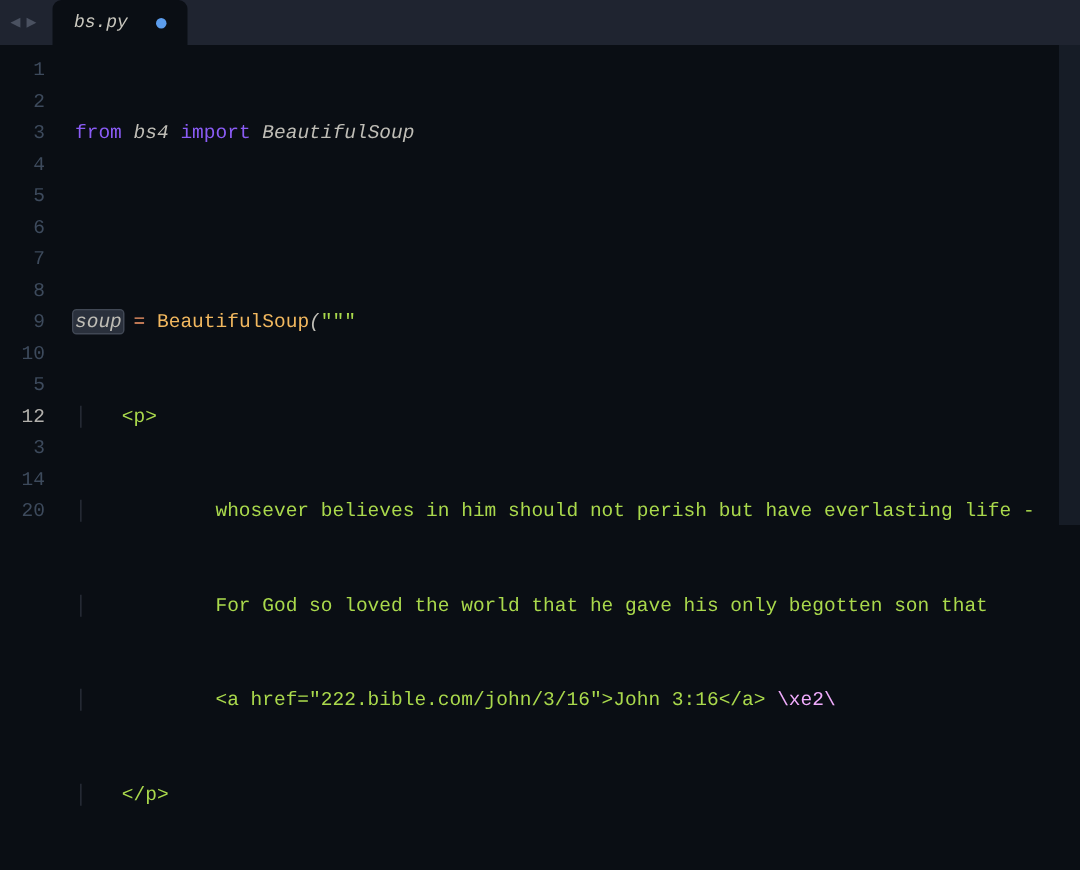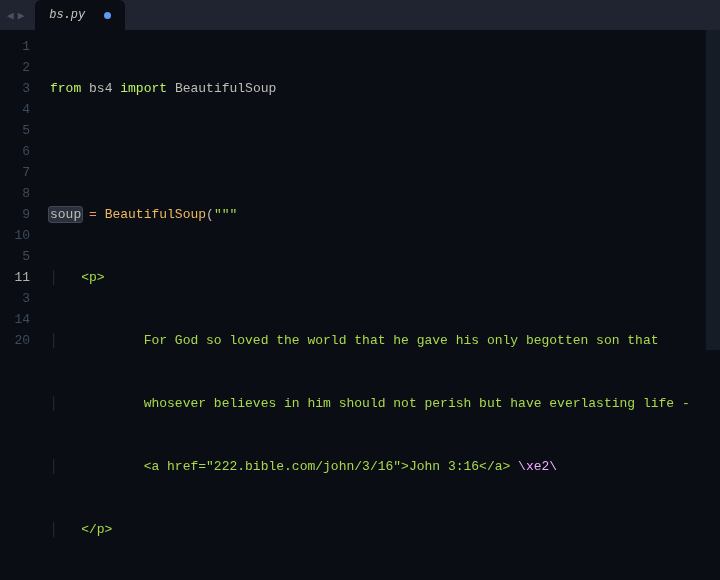--- a/index.html
+++ b/index.html
@@ -78,25 +78,25 @@
     position: relative;
   }
   .line { height: 21px; position: relative; padding-left: 8px;}
   .sel-highlight {
     background: rgba(90, 100, 120, 0.4);
     outline: 1px solid rgba(120,130,150,0.5);
     border-radius: 2px;
     padding: 0 1px;
     margin: 16px -1px;
   }
-  .tok-keyword { color: #bef264; }
+  .tok-keyword { color: #8b5cf6; }
   .tok-func { color: #f2b85f; }
   .tok-string { color: #aad94c; }
   .tok-op { color: #f29668; }
-  .tok-ident { color: #bfbdb6; }
+  .tok-ident { color: #bfbdb6; font-style: italic; }
   .tok-escape { color: #f0abfc; }
   .guide {
     color: #2a2f3a;
   }
   .minimap-scroll {
     position: absolute;
     right: 0;
     top: 30px;
     width: 14px;
     height: 320px;
@@ -123,33 +123,33 @@
     <div class="ln">2</div>
     <div class="ln">3</div>
     <div class="ln">4</div>
     <div class="ln">5</div>
     <div class="ln">6</div>
     <div class="ln">7</div>
     <div class="ln">8</div>
     <div class="ln">9</div>
     <div class="ln">10</div>
     <div class="ln">5</div>
-    <div class="ln active">11</div>
+    <div class="ln active">12</div>
     <div class="ln">3</div>
     <div class="ln">14</div>
     <div class="ln">20</div>
   </div>
 
   <div class="code">
     <div class="line"><span class="tok-keyword">from</span> <span class="tok-ident">bs4</span> <span class="tok-keyword">import</span> <span class="tok-ident">BeautifulSoup</span></div>
     <div class="line"></div>
     <div class="line"><span class="sel-highlight"><span class="tok-ident">soup</span></span> <span class="tok-op">=</span> <span class="tok-func">BeautifulSoup</span><span class="tok-ident">(</span><span class="tok-string">"""</span></div>
     <div class="line"><span class="guide">│   </span><span class="tok-string">&lt;p&gt;</span></div>
+    <div class="line"><span class="guide">│   </span><span class="tok-string">        </span><span class="tok-string">whosever believes in him should not perish but have everlasting life -</span></div>
     <div class="line"><span class="guide">│   </span><span class="tok-string">        </span><span class="tok-string">For God so loved the world that he gave his only begotten son that</span></div>
-    <div class="line"><span class="guide">│   </span><span class="tok-string">        </span><span class="tok-string">whosever believes in him should not perish but have everlasting life -</span></div>
     <div class="line"><span class="guide">│   </span><span class="tok-string">        </span><span class="tok-string">&lt;a href="222.bible.com/john/3/16"&gt;John 3:16&lt;/a&gt; </span><span class="tok-escape">\xe2</span><span class="tok-escape">\</span></div>
     <div class="line"><span class="guide">│   </span><span class="tok-string">&lt;/p&gt;</span></div>
     
     
     
     
     
     
     
   </div>

